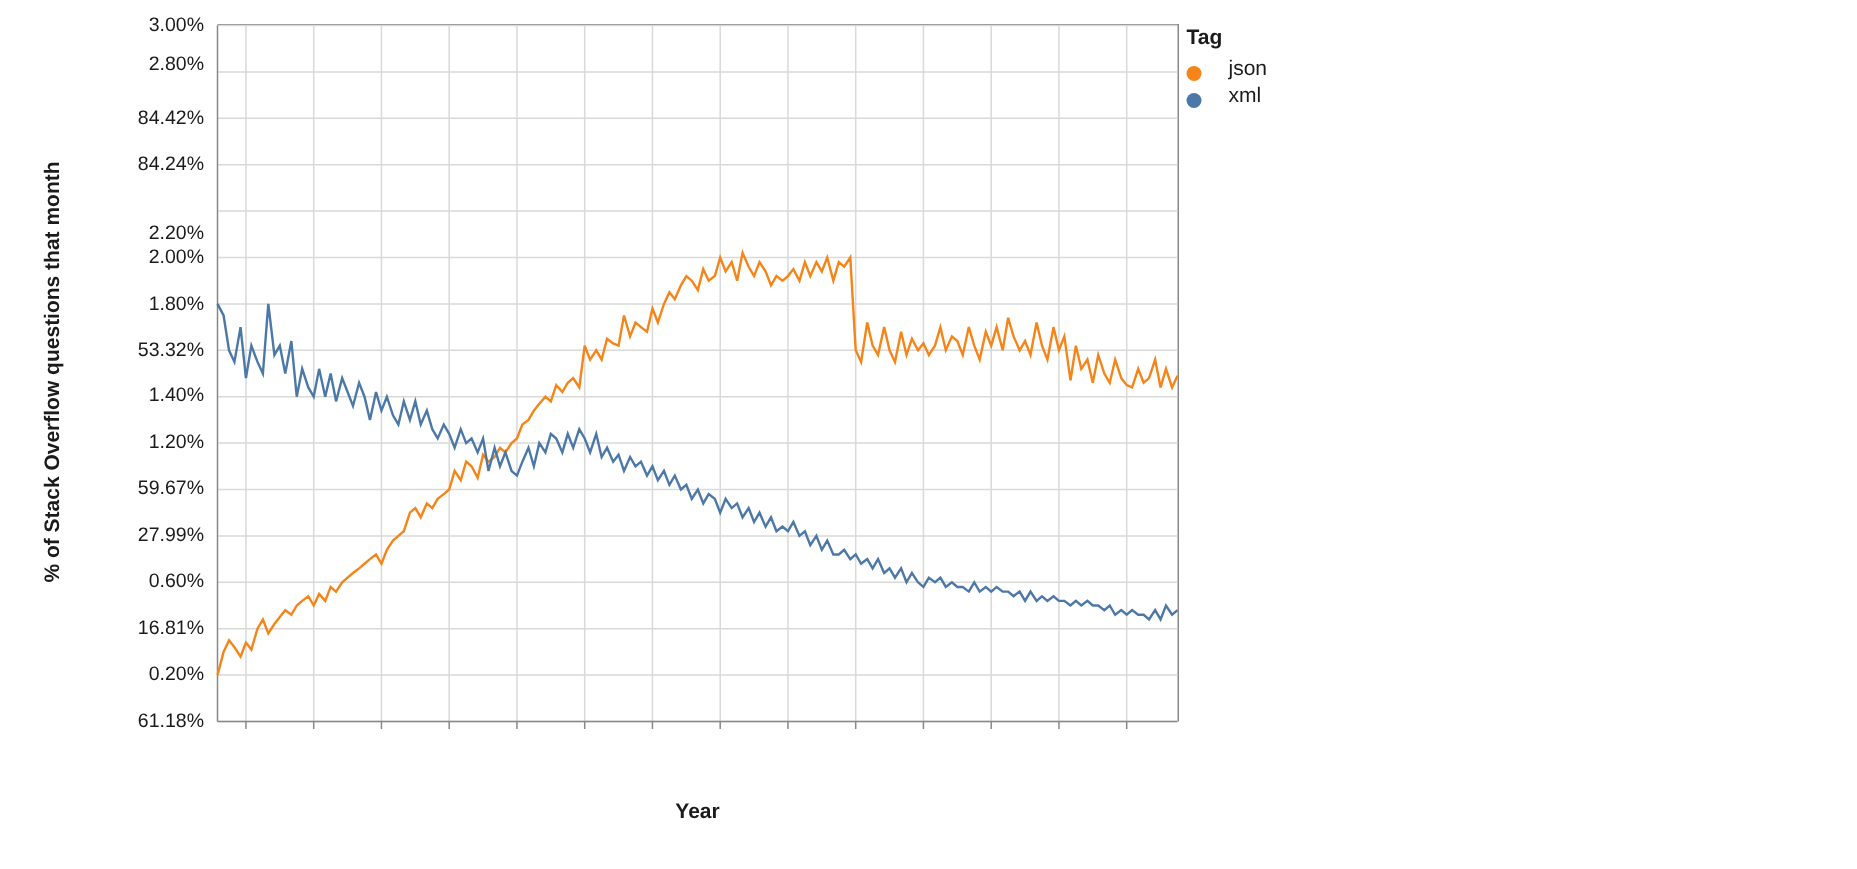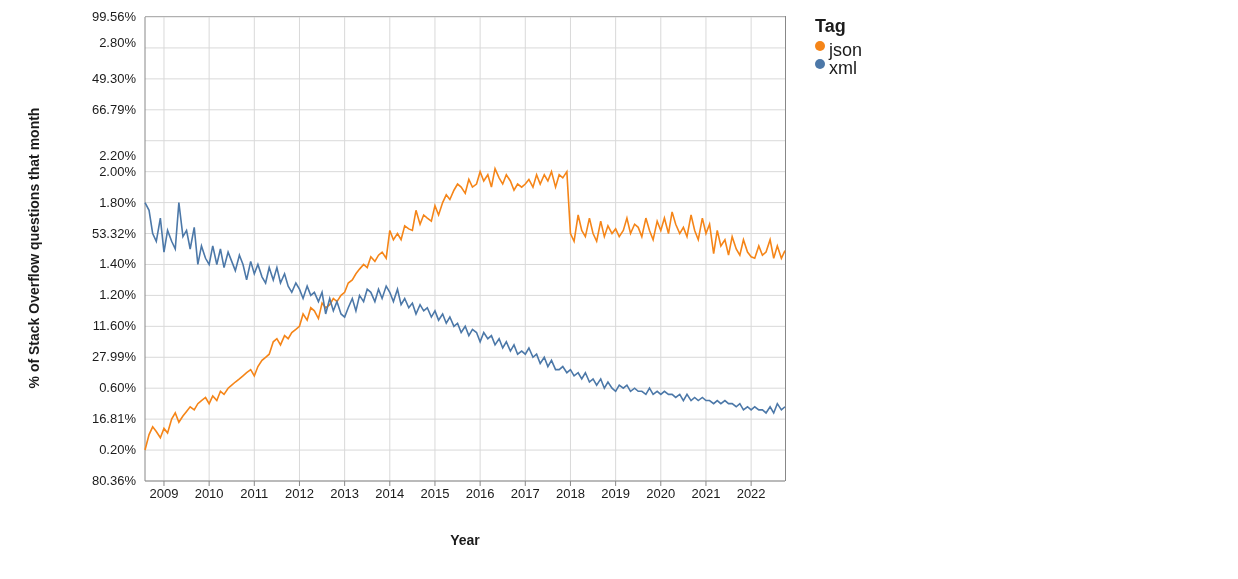--- a/index.html
+++ b/index.html
@@ -8,68 +8,52 @@
   .grid line{stroke:#d9d9d9;stroke-width:1}
   .axis line{stroke:#888;stroke-width:1}
   .axis-main{stroke:#888;stroke-width:1}
   .series{fill:none;stroke-width:1.6}
   .ytick{position:absolute;right:4px;font-size:13px;text-align:right;transform:translateY(-50%)}
   .xtick{position:absolute;top:2px;font-size:13px;text-align:center;transform:translateX(-50%)}
   .ylabel{position:absolute;left:34px;top:248px;transform:translate(-50%,-50%) rotate(-90deg);font-size:14px;font-weight:600;white-space:nowrap}
   .xlabel{position:absolute;left:465px;top:532px;transform:translateX(-50%);font-size:14px;font-weight:600}
   .yticks{position:absolute;left:0;top:16px;width:140px;height:464px}
   .xticks{position:absolute;left:145px;top:484px;width:640px;height:20px}
-  .legend{position:absolute;left:815px;top:16px;font-size:18px}
+  .legend{position:absolute;left:791px;top:16px;font-size:14px}
   .legend-title{font-weight:600;margin-bottom:4px}
-  .legend-item{display:flex;align-items:flex-start;gap:4px;line-height:18px}
+  .legend-item{display:flex;align-items:flex-end;gap:18px;line-height:18px}
   .legend-swatch{width:10px;height:10px;border-radius:50%}
 </style>
 </head>
 <body>
 <div class="wrap">
 
   <div class="ylabel">% of Stack Overflow questions that month</div>
 
   <div class="xlabel">Year</div>
 
   <div class="yticks" id="yticks">
-      <div class="ytick" style="top: 464px;">80.36%</div>
+      <div class="ytick" style="top: 464px;">61.18%</div>
       <div class="ytick" style="top: 433.067px;">0.20%</div>
       <div class="ytick" style="top: 402.133px;">16.81%</div>
       <div class="ytick" style="top: 371.2px;">0.60%</div>
       <div class="ytick" style="top: 340.267px;">27.99%</div>
-      <div class="ytick" style="top: 309.333px;">11.60%</div>
+      <div class="ytick" style="top: 309.333px;">59.67%</div>
       <div class="ytick" style="top: 278.4px;">1.20%</div>
       <div class="ytick" style="top: 247.467px; margin-left: 26px;">1.40%</div>
       <div class="ytick" style="top: 216.533px;">53.32%</div>
       <div class="ytick" style="top: 185.6px;">1.80%</div>
       <div class="ytick" style="top: 154.667px;">2.00%</div>
       <div class="ytick" style="top: 139px;">2.20%</div>
-      <div class="ytick" style="top: 92.8px;">66.79%</div>
-      <div class="ytick" style="top: 61.8667px;">49.30%</div>
+      <div class="ytick" style="top: 92.8px;">84.24%</div>
+      <div class="ytick" style="top: 61.8667px;">84.42%</div>
       <div class="ytick" style="top: 26px;">2.80%</div>
-      <div class="ytick" style="top: 0px;">99.56%</div>
+      <div class="ytick" style="top: 0px;">3.00%</div>
     </div>
 
-  <div class="xticks" id="xticks">
-      <div class="xtick" style="left: 18.9697px;">2009</div>
-      <div class="xtick" style="left: 64.1355px;">2010</div>
-      <div class="xtick" style="left: 109.301px;">2011</div>
-      <div class="xtick" style="left: 154.467px;">2012</div>
-      <div class="xtick" style="left: 199.633px;">2013</div>
-      <div class="xtick" style="left: 244.799px;">2014</div>
-      <div class="xtick" style="left: 289.965px;">2015</div>
-      <div class="xtick" style="left: 335.131px;">2016</div>
-      <div class="xtick" style="left: 380.296px;">2017</div>
-      <div class="xtick" style="left: 425.462px;">2018</div>
-      <div class="xtick" style="left: 470.628px;">2019</div>
-      <div class="xtick" style="left: 515.794px;">2020</div>
-      <div class="xtick" style="left: 560.96px;">2021</div>
-      <div class="xtick" style="left: 606.126px;">2022</div>
-    </div>
 
   <div class="plot">
     <svg id="plot-svg" width="640" height="464" viewBox="0 0 640 464" style="overflow:visible">
       <g id="grid" class="grid">
           <line x1="0" x2="640" y1="464" y2="464"></line>
           <line x1="0" x2="640" y1="433.06666666666666" y2="433.06666666666666"></line>
           <line x1="0" x2="640" y1="402.1333333333333" y2="402.1333333333333"></line>
           <line x1="0" x2="640" y1="371.2" y2="371.2"></line>
           <line x1="0" x2="640" y1="340.26666666666665" y2="340.26666666666665"></line>
           <line x1="0" x2="640" y1="309.33333333333337" y2="309.33333333333337"></line>

